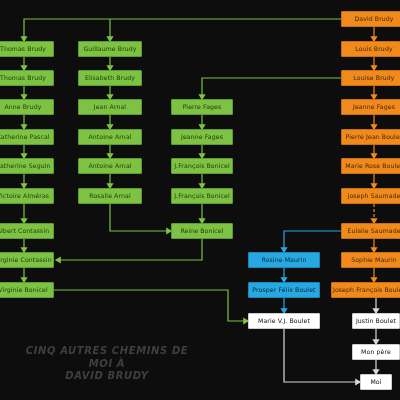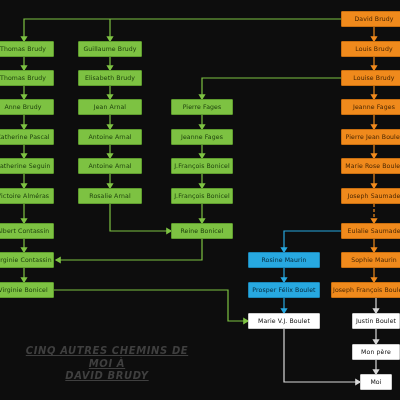--- a/index.html
+++ b/index.html
@@ -31,21 +31,20 @@
   .title{
     position:absolute;
     color:#3f3f3f;
     font-size:10px;
     font-weight:bold;
     letter-spacing:0.6px;
     text-align:center;
     font-style:italic;
     line-height:1.25;
     width:190px;
-    text-decoration:underline;
   }
 </style>
 </head>
 <body>
 
 <div id="root">
 
   <svg class="lines" viewBox="0 0 400 400">
     <defs>
       <marker id="ag" markerWidth="6" markerHeight="6" refX="4" refY="3" orient="auto">

